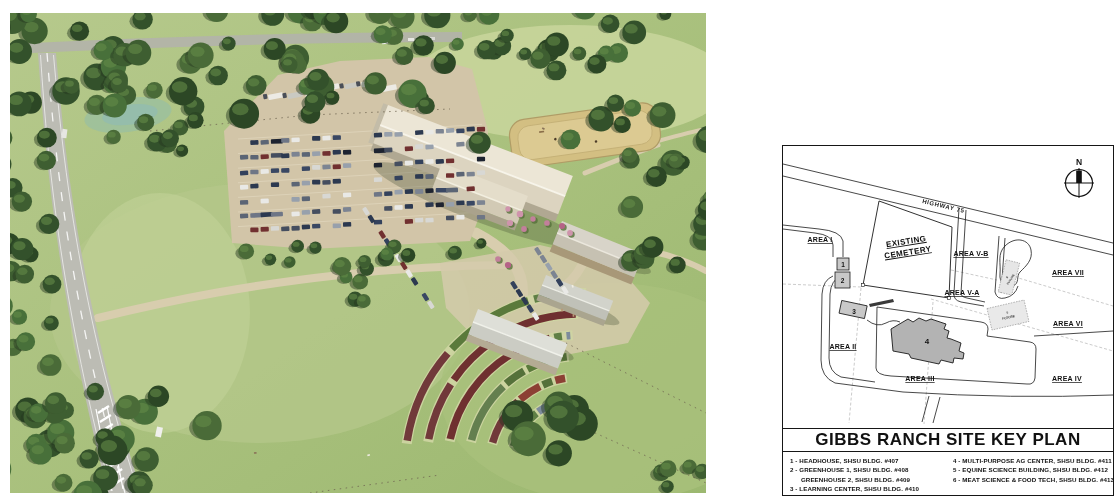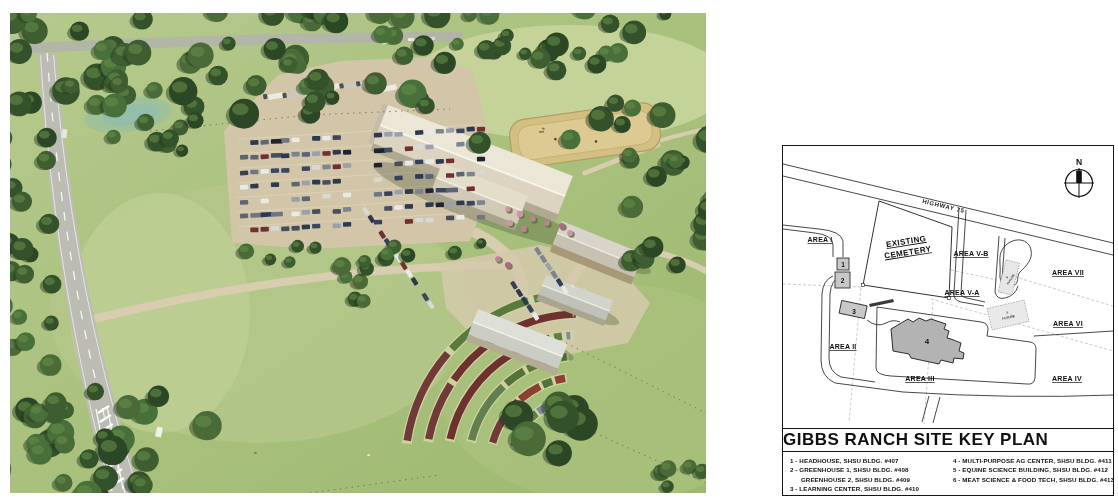--- a/index.html
+++ b/index.html
@@ -3,21 +3,21 @@
 <meta charset="utf-8">
 <style>
   html,body{margin:0;padding:0;background:#fff;}
   .page{position:relative;width:1118px;height:501px;background:#ffffff;overflow:hidden;
         font-family:"Liberation Sans", sans-serif;}
   .photo{position:absolute;left:10px;top:13px;width:696px;height:480px;overflow:hidden;}
   .photo svg{display:block;}
   .plan{position:absolute;left:782px;top:145px;width:330px;background:#fff;
         border:1.5px solid #161616;box-sizing:content-box;}
   .plan-map{width:330px;height:282px;display:block;background:#fff;}
-  .plan-title{height:22px;line-height:22px;text-align:left;font-weight:bold;
+  .plan-title{height:22px;line-height:22px;text-align:center;font-weight:bold;
         font-size:17px;letter-spacing:.5px;color:#111;
         border-top:1.5px solid #161616;border-bottom:1.5px solid #161616;
         white-space:nowrap;}
   .legend{position:relative;height:43px;font-size:6.2px;font-weight:bold;color:#111;
         letter-spacing:.1px;}
   .legend .col{position:absolute;top:4px;white-space:pre;line-height:9.4px;}
   .legend .col.left{left:7px;}
   .legend .col.right{left:170px;}
   
   text{font-family:"Liberation Sans", sans-serif;}

